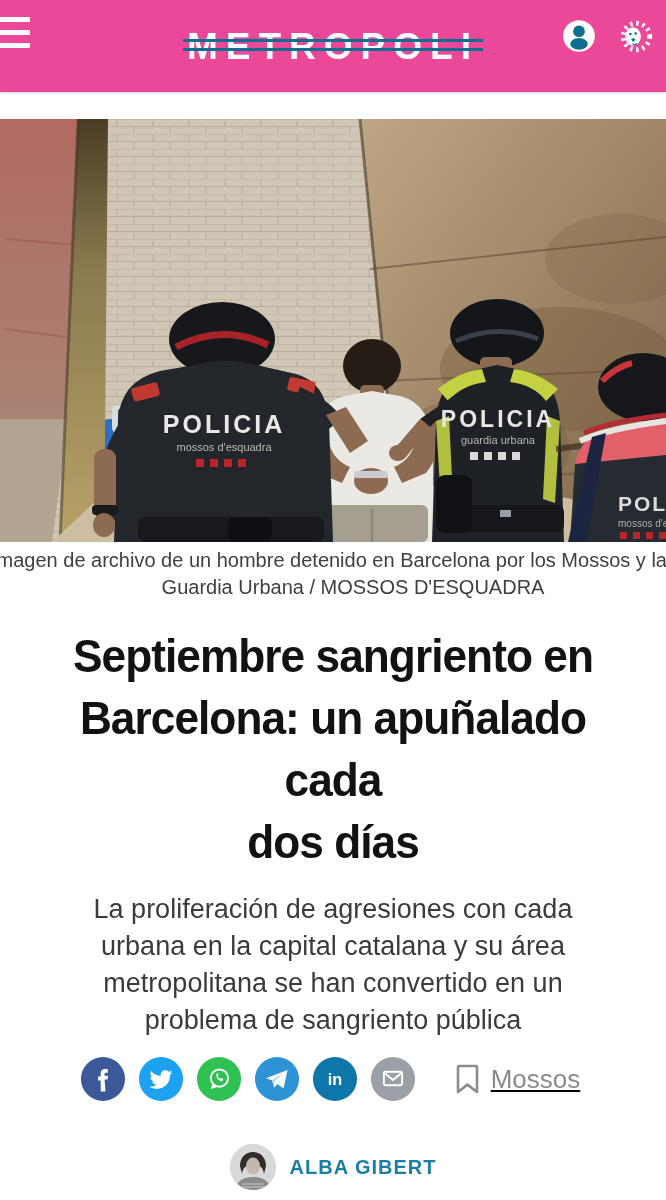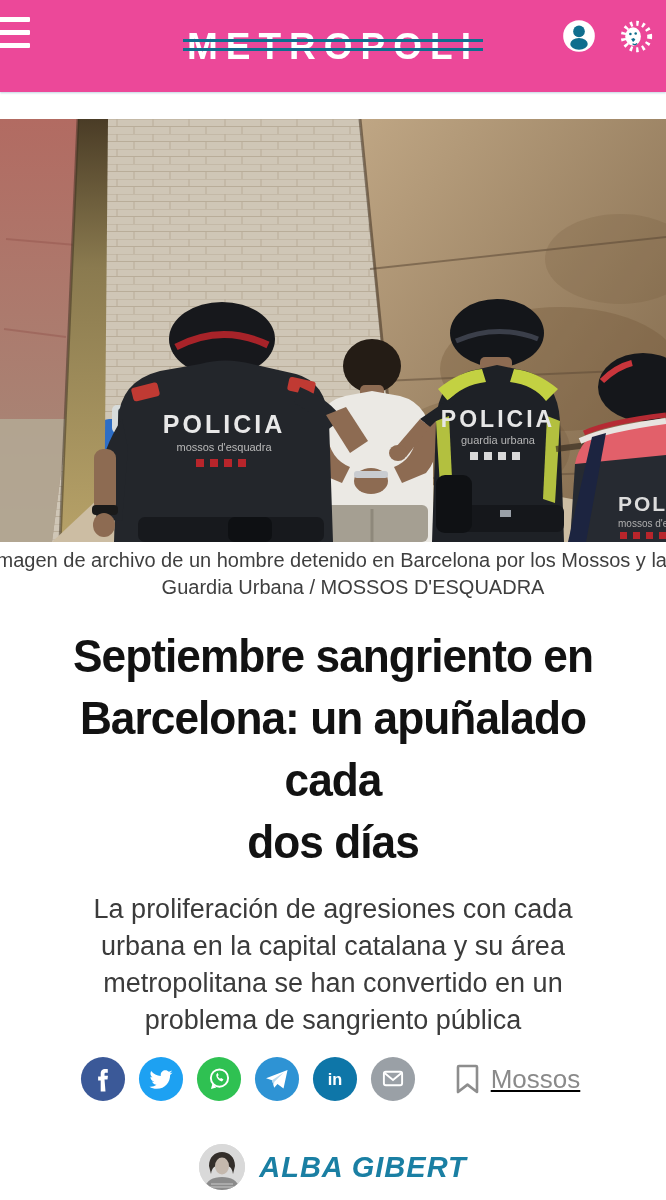--- a/index.html
+++ b/index.html
@@ -40,21 +40,21 @@
   .subhead{margin:18px 12px 0;text-align:center;color:#3b3b3b;font-size:27px;line-height:37px;font-weight:400;}
   
   .share-row{margin-top:17px;display:flex;justify-content:center;align-items:center;gap:12px;text-decoration:underline;}
   .share-btn{background:none;border:none;padding:0;cursor:pointer;width:46px;height:46px;}
   .share-btn svg{display:block;}
   .save-btn{background:none;border:none;cursor:pointer;margin-left:20px;display:flex;align-items:center;gap:10px;
     color:#8a8a8a;font-size:26px;font-family:"Liberation Sans",sans-serif;}
   
   .author-row{margin-top:42px;display:flex;justify-content:center;align-items:center;gap:14px;cursor:pointer;}
   .avatar{width:46px;height:46px;border-radius:50%;overflow:hidden;background:#d9d9d9;flex:0 0 auto;}
-  .author-name{color:#1a7fa3;font-weight:700;font-size:29px;letter-spacing:1px;font-style:italic;}
+  .author-name{color:#1a7fa3;font-weight:700;font-size:20px;letter-spacing:1px;}
 </style>
 </head>
 <body>
 
 <header class="topbar">
   <button class="menu-btn" aria-label="menu">
     <span></span>
       <span></span>
       <span></span>
   </button>

